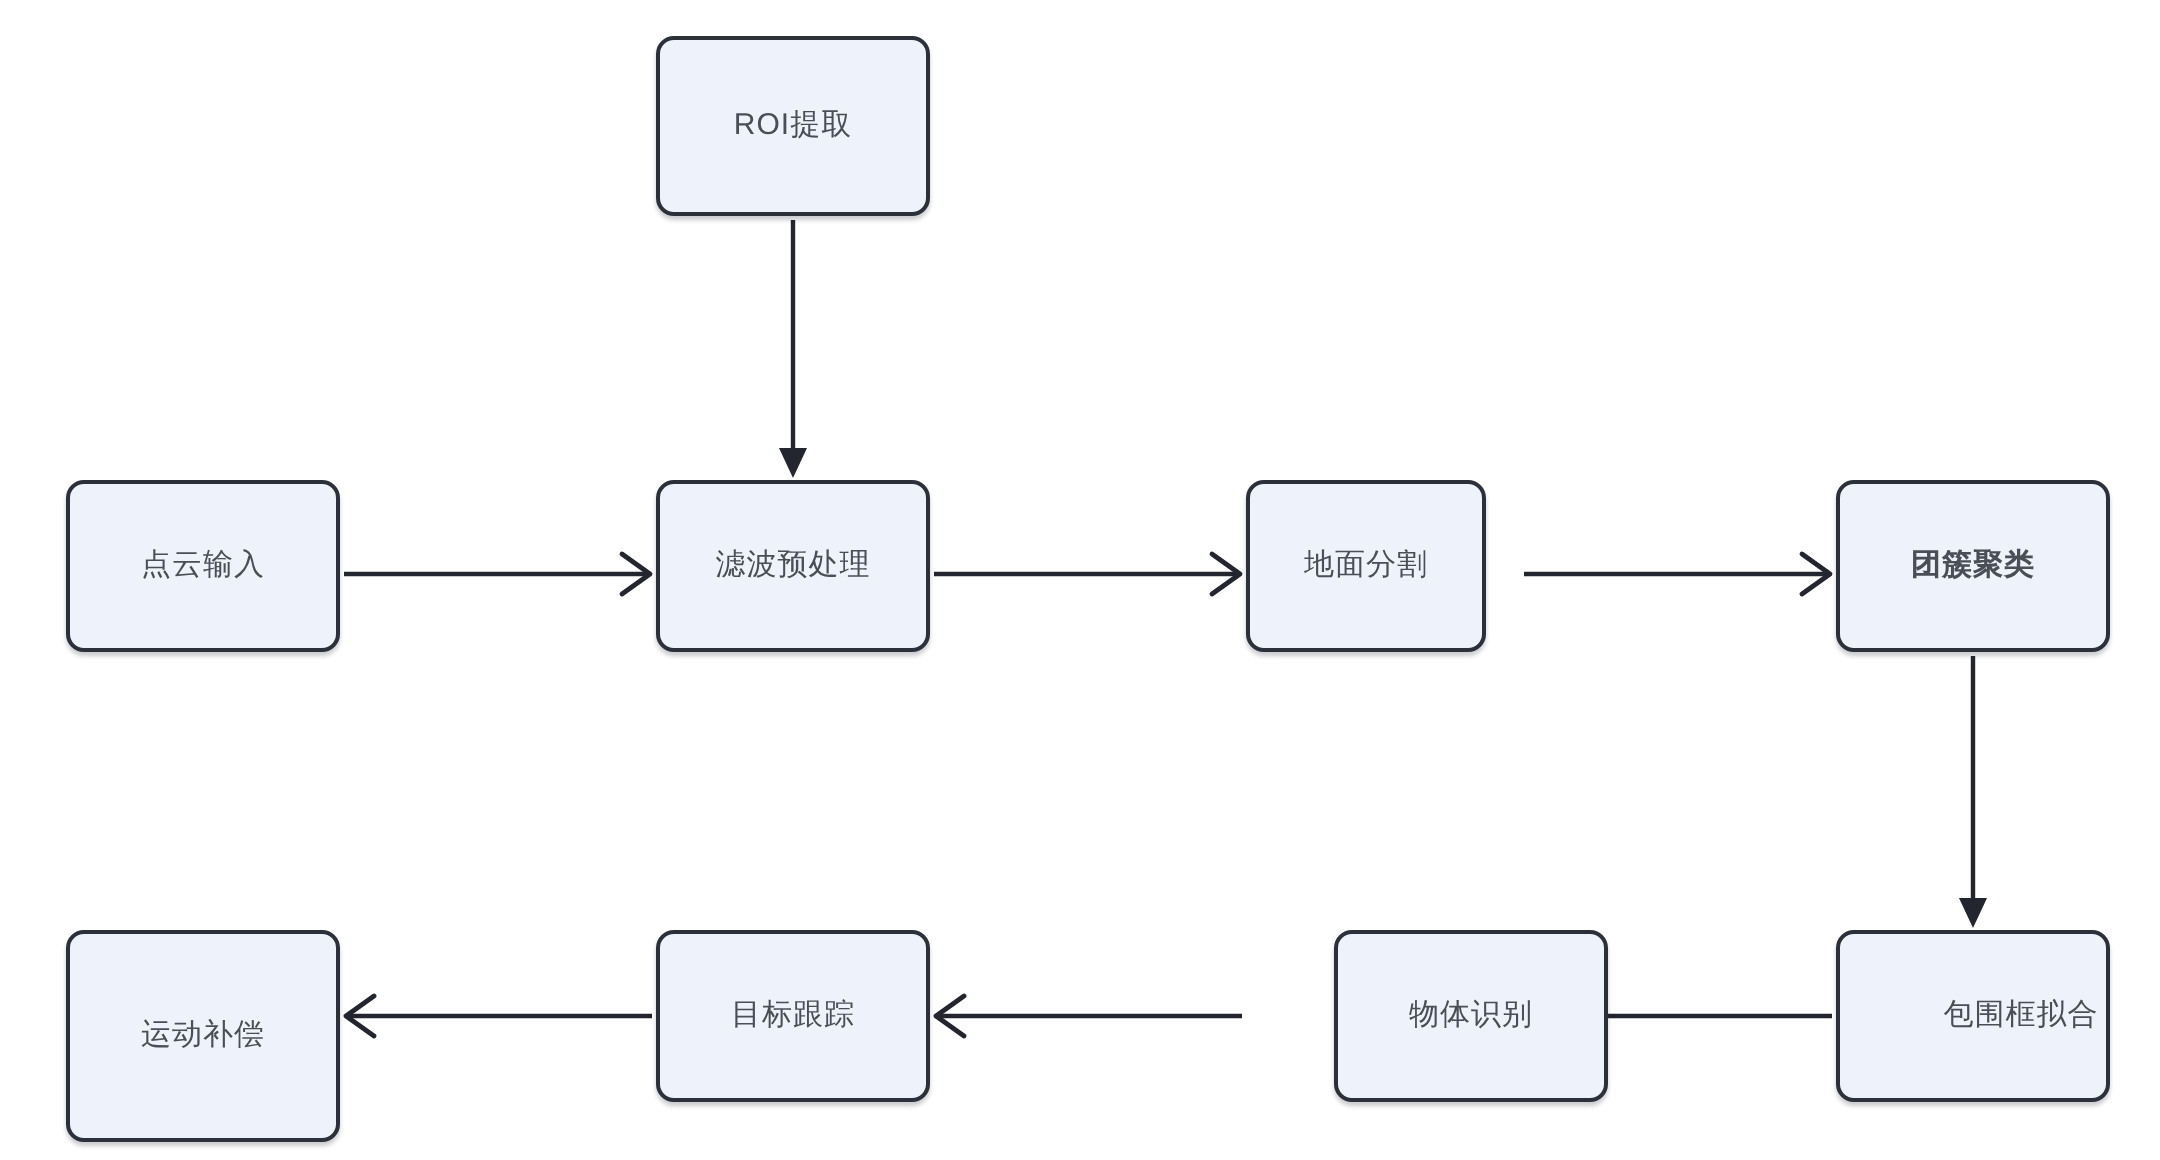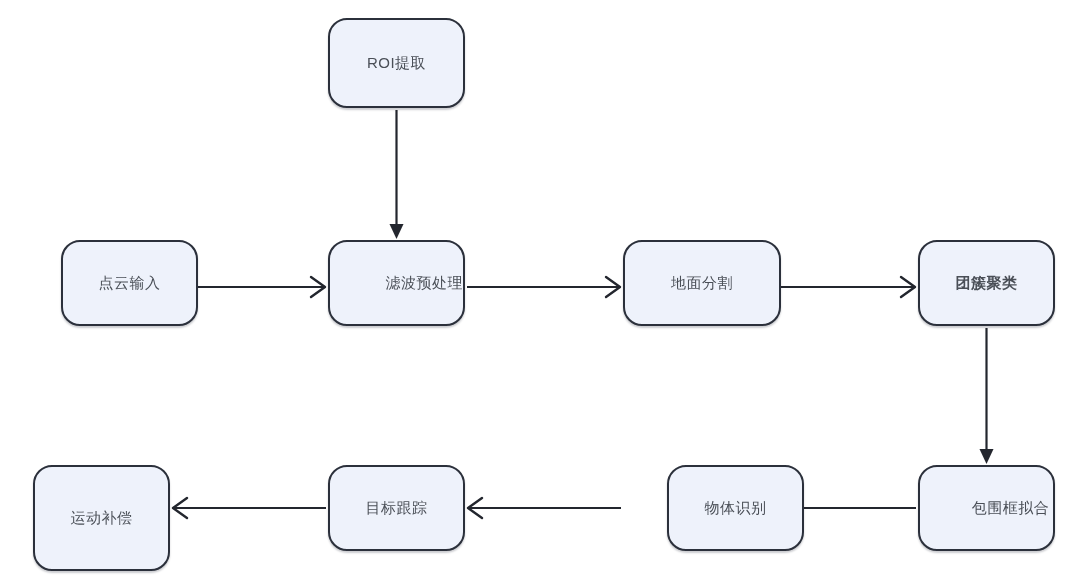--- a/index.html
+++ b/index.html
@@ -19,21 +19,21 @@
     left: 0;
     top: 0;
     width: 1080px;
     height: 580px;
   }
   .node {
     position: absolute;
     box-sizing: border-box;
     background: #eef2fb;
     border: 2px solid #2b303b;
-    border-radius: 19px;
+    border-radius: 9px;
     display: flex;
     align-items: center;
     justify-content: center;
     color: #4a4f57;
     font-size: 15px;
     letter-spacing: 0.5px;
     line-height: 1.2;
     text-align: center;
     box-shadow: 0 2px 2px rgba(20,25,40,0.22);
   }
@@ -107,27 +107,27 @@
 
     <g>
       <line class="edge-line" x1="326" y1="508" x2="174" y2="508"></line>
       <polyline class="edge-head" points="187,498 173,508 187,518"></polyline>
     </g>
   </svg>
 
   <div class="node" id="node-roi" style="left: 328px; top: 18px; width: 137px; height: 90px;">
     <span>ROI提取</span>
   </div>
-  <div class="node" id="node-input" style="left: 33px; top: 240px; width: 137px; height: 86px; margin-left: 28px;">
+  <div class="node" id="node-input" style="left: 33px; top: 240px; width: 137px; height: 86px;">
     <span>点云输入</span>
   </div>
-  <div class="node" id="node-filter" style="left: 328px; top: 240px; width: 137px; height: 86px; justify-content: flex-end;">
+  <div class="node" id="node-filter" style="left: 328px; top: 240px; width: 137px; height: 86px;">
     <span>滤波预处理</span>
   </div>
-  <div class="node" id="node-ground" style="left: 623px; top: 240px; width: 158px; height: 86px; justify-content: center;">
+  <div class="node" id="node-ground" style="left: 623px; top: 240px; width: 120px; height: 86px; justify-content: center;">
     <span>地面分割</span>
   </div>
   <div class="node" id="node-cluster" style="left: 918px; top: 240px; width: 137px; height: 86px; font-weight: bold;">
     <span>团簇聚类</span>
   </div>
   <div class="node" id="node-bbox" style="left: 918px; top: 465px; width: 137px; height: 86px; padding-left: 48px;">
     <span>包围框拟合</span>
   </div>
   <div class="node" id="node-recognize" style="left: 623px; top: 465px; width: 137px; height: 86px; margin-left: 44px;">
     <span>物体识别</span>

